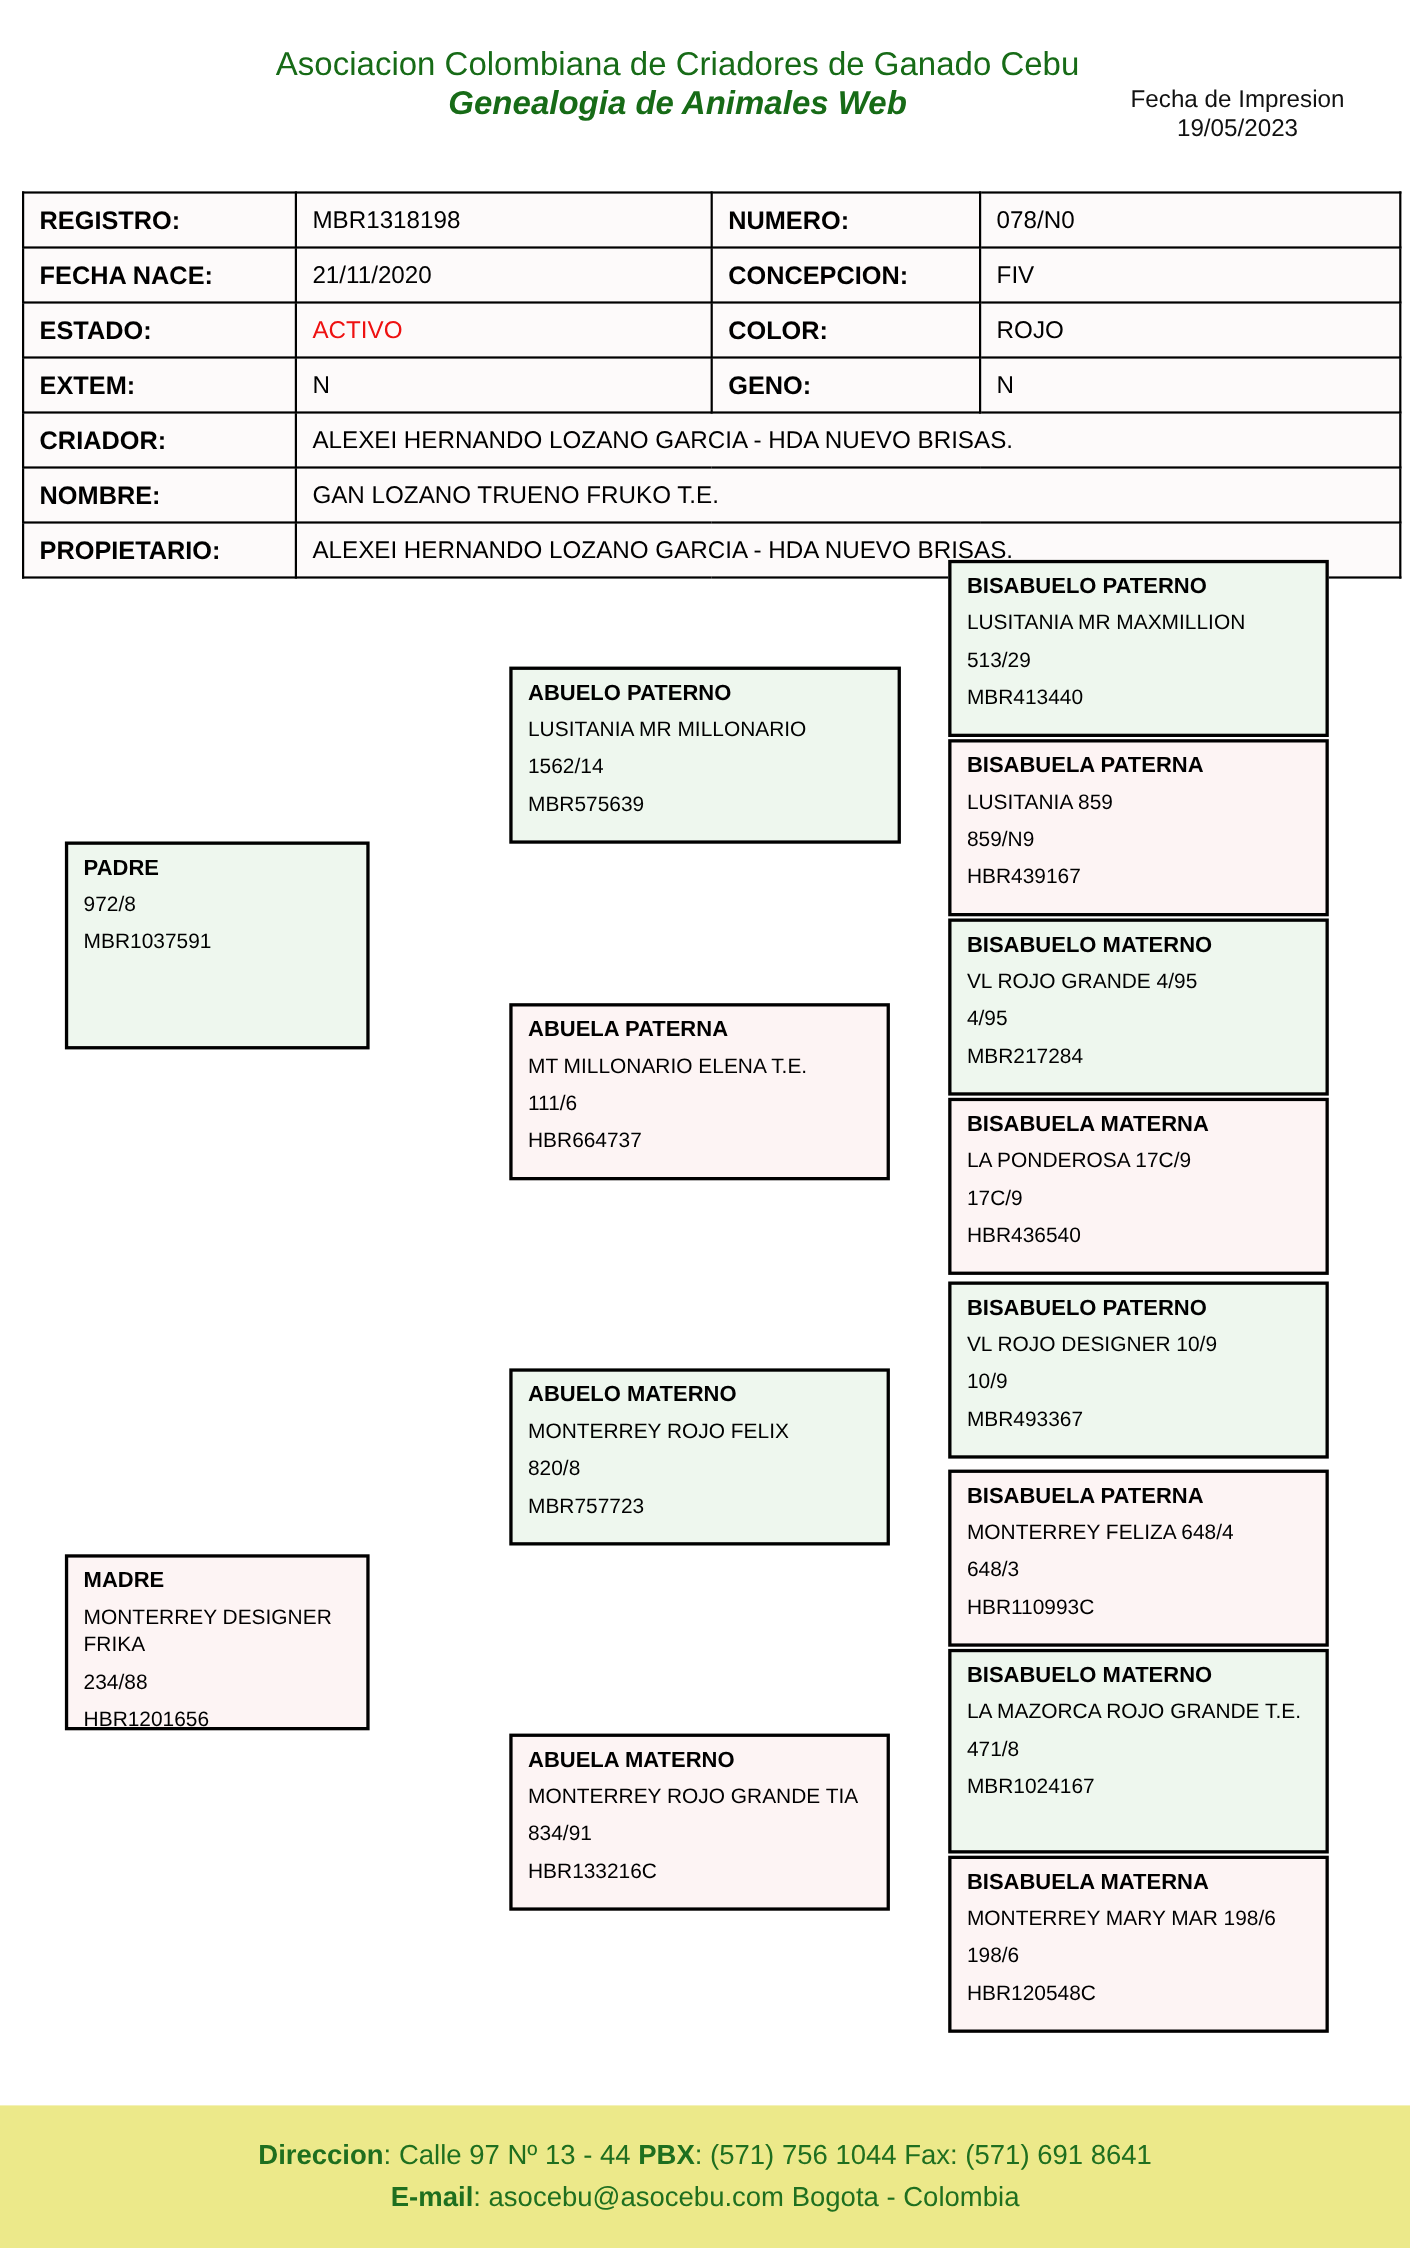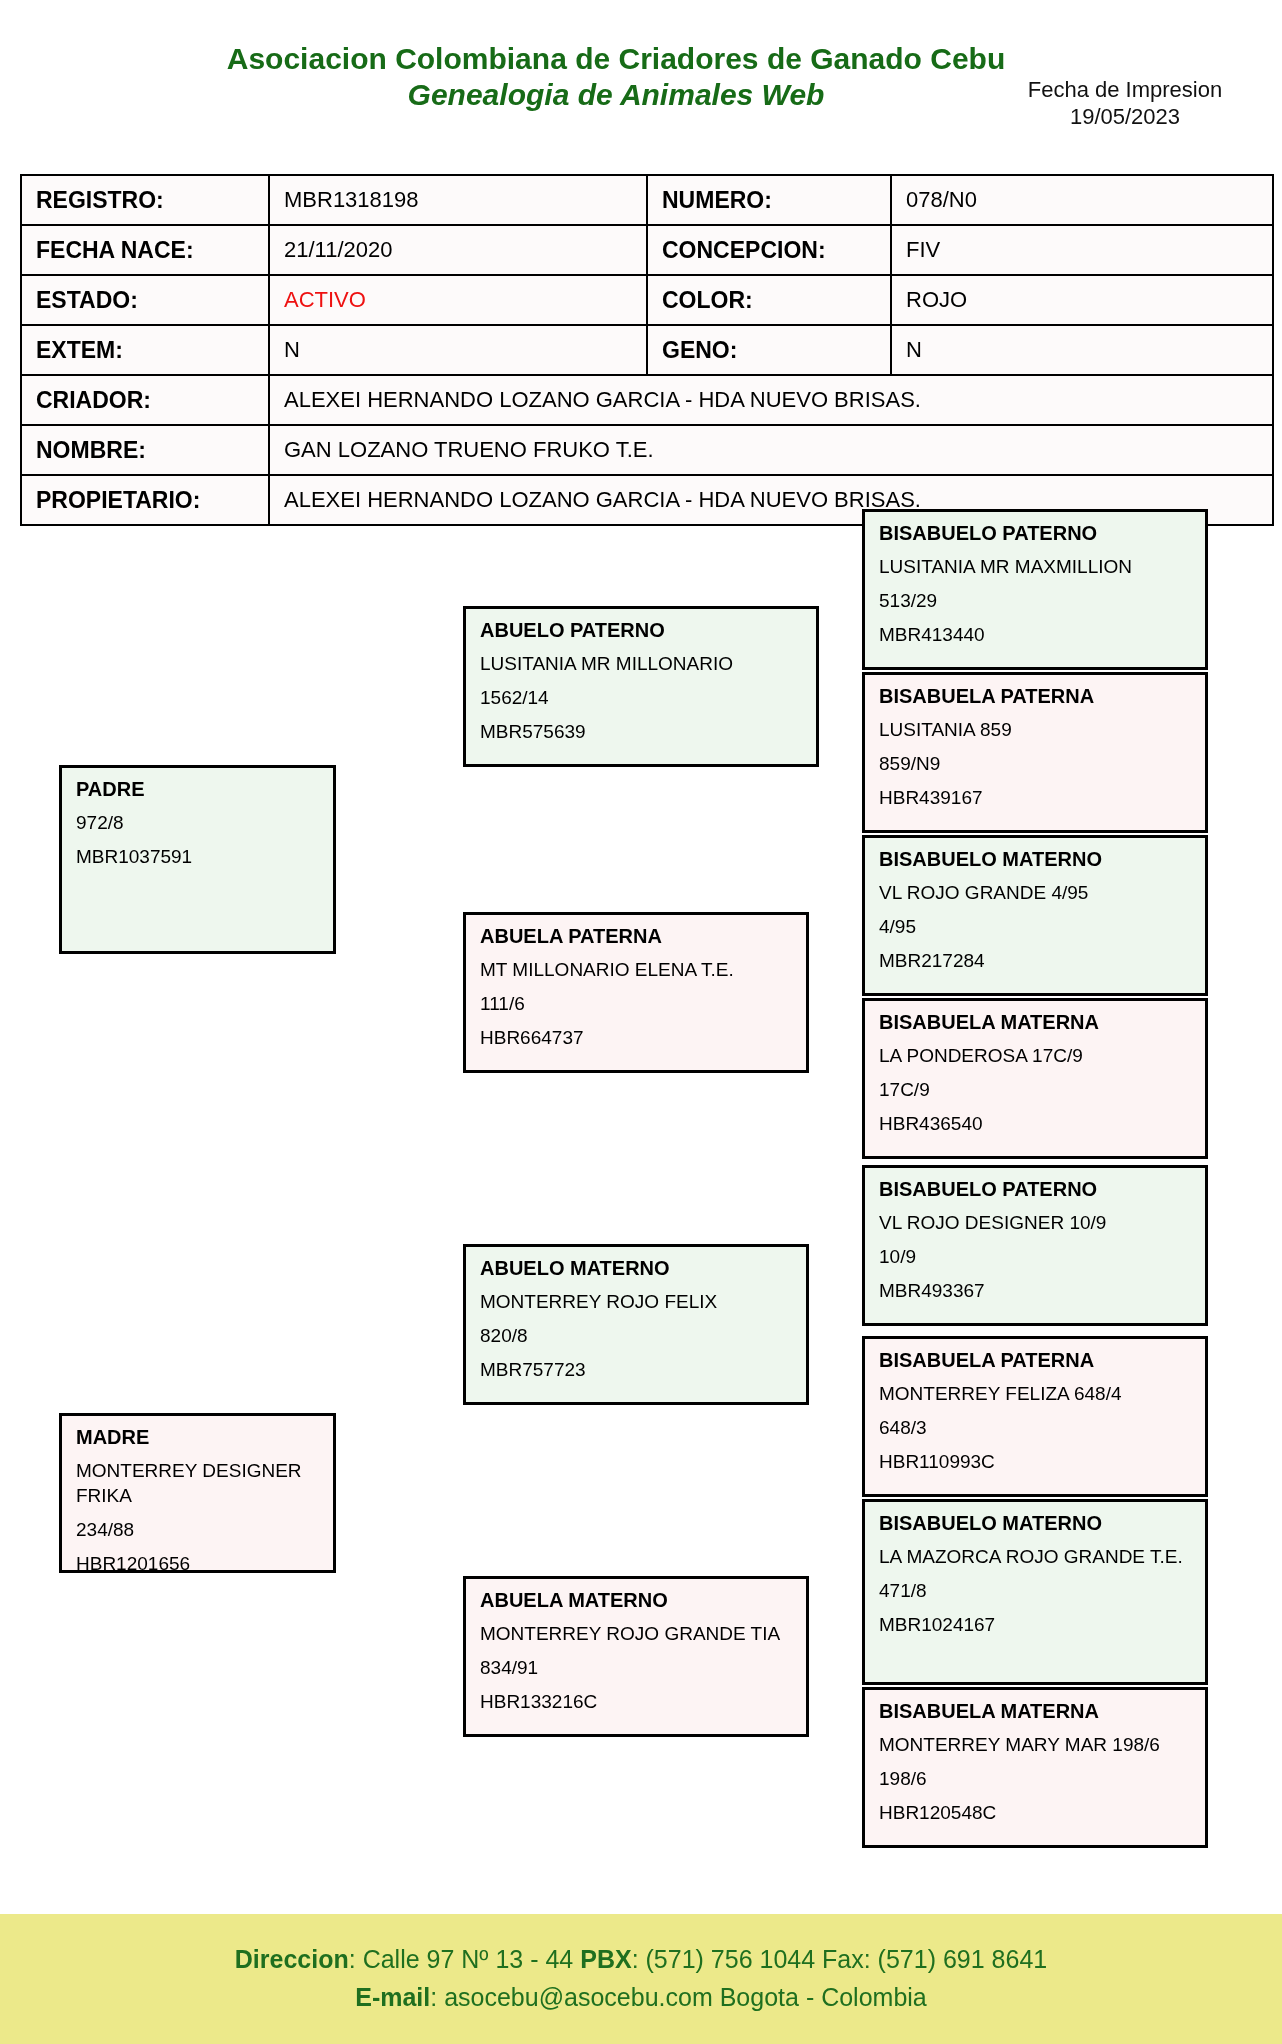--- a/index.html
+++ b/index.html
@@ -67,21 +67,21 @@
     font-family: "Liberation Serif", serif;
     font-style: italic;
     font-size: 11px;
     color: #d8cf7a;
   }
   .title-main {
     position: absolute;
     left: 186px; top: 42px;
     width: 860px;
     text-align: center;
-    font-weight: bold;
+    font-weight: normal;
     font-size: 30px;
     line-height: 34px;
     color: #176b17;
   }
   .title-sub {
     position: absolute;
     left: 186px; top: 78px;
     width: 860px;
     text-align: center;
     font-weight: bold;

